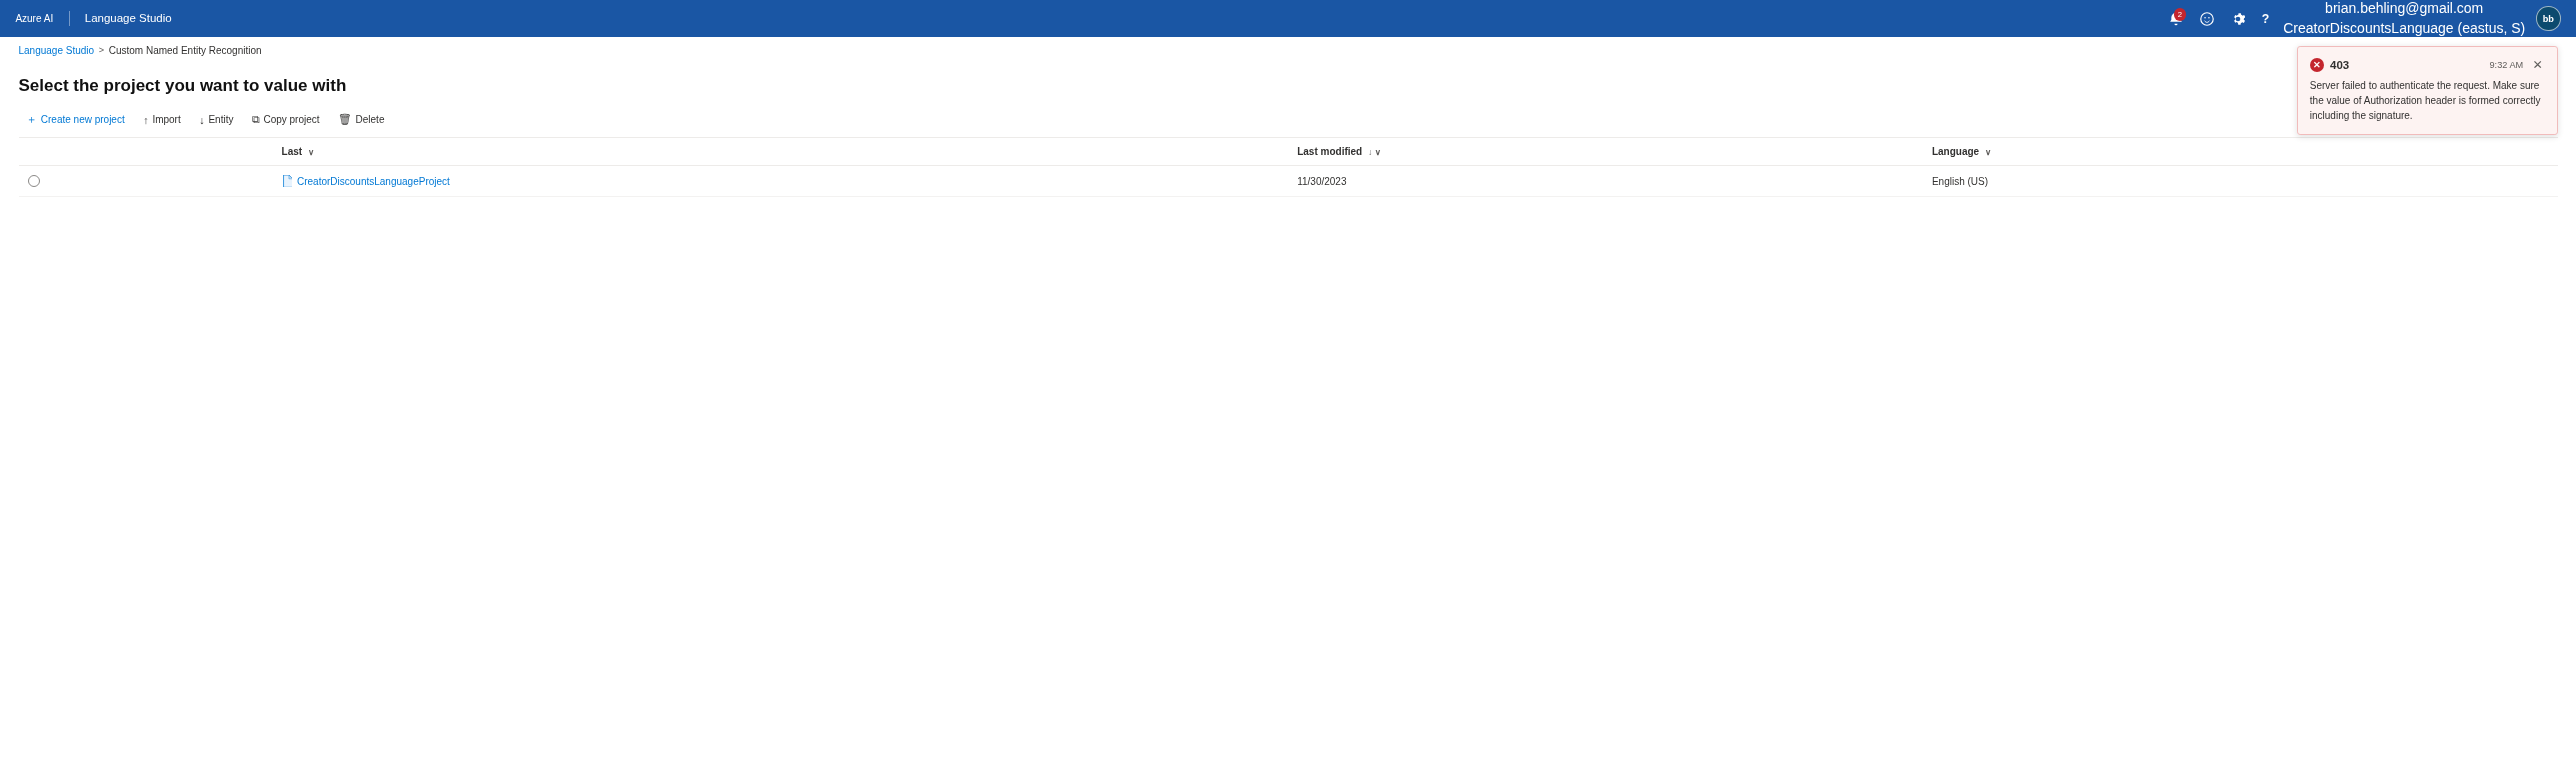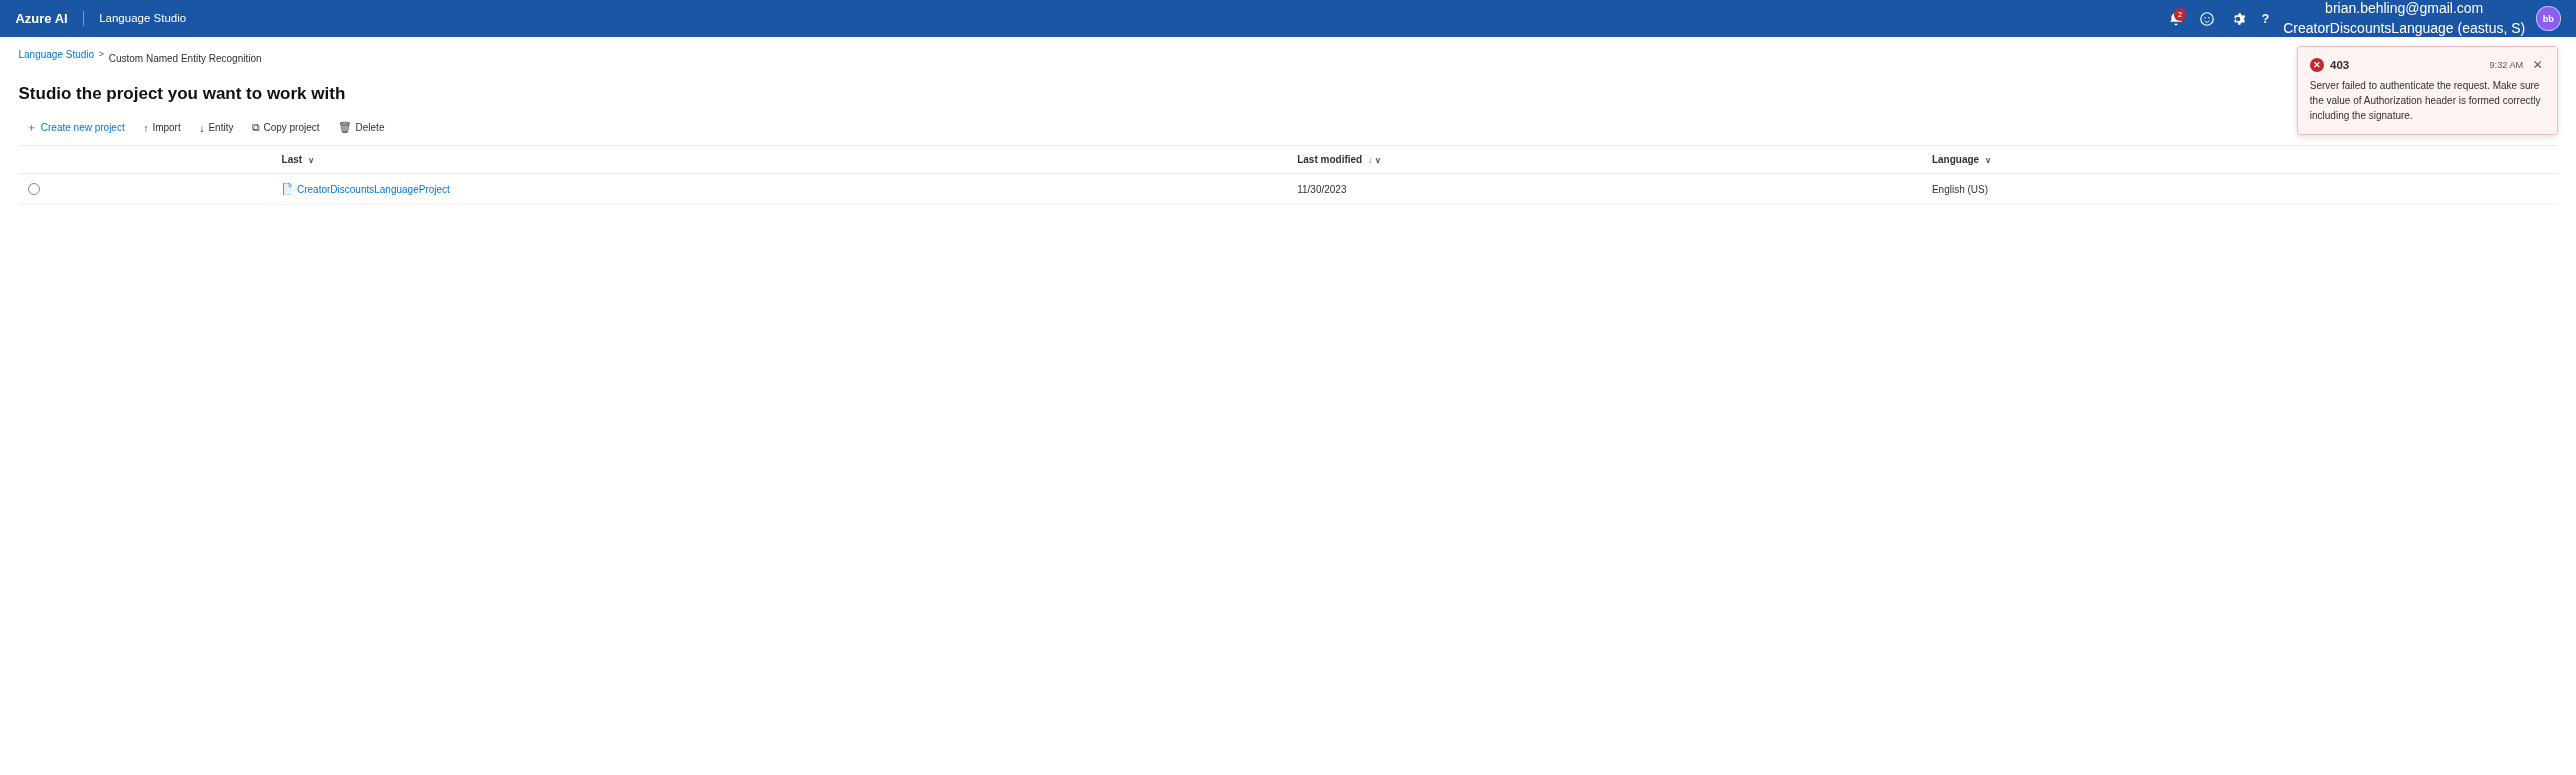--- a/index.html
+++ b/index.html
@@ -13,22 +13,22 @@
       padding: 0 15.4px;
       height: 37px;
       color: #fff;
     }
     .top-nav-brand {
       display: flex;
       align-items: center;
       gap: 7.7px;
     }
     .top-nav-azure {
-      font-size: 13px;
-      font-weight: 700;
+      font-size: 10px;
+      font-weight: 400;
       color: #fff;
     }
     .top-nav-divider {
       width: 0.8px;
       height: 15.4px;
       background: rgba(255,255,255,0.4);
       margin: 0 7.7px;
     }
     .top-nav-title {
       font-size: 11.5px;
@@ -70,21 +70,21 @@
       display: flex;
       flex-direction: column;
       align-items: center;
       color: #fff;
       font-size: 14px;
       line-height: 1.4;
     }
     .user-avatar {
       width: 24.6px;
       height: 24.6px;
-      background: #8b5cf6;
+      background: #0c4a6e;
       border: 1.5px solid rgba(255,255,255,0.6);
       border-radius: 50%;
       display: flex;
       align-items: center;
       justify-content: center;
       font-size: 9.2px;
       font-weight: 700;
       color: #fff;
     }
 
@@ -100,21 +100,20 @@
       color: #0078d4;
       cursor: pointer;
       text-decoration: none;
     }
     .breadcrumb-sep {
       color: #605e5c;
       font-size: 9.2px;
     }
     .breadcrumb-current {
       color: #323130;
-      margin-top: 8px;
     }
 
     
     .main-content {
       padding: 12.3px 18.5px;
     }
     .page-title {
       font-size: 17px;
       font-weight: 600;
       color: #111;
@@ -313,21 +312,21 @@
   </div>
 </nav>
 
 <div class="breadcrumb">
   <a class="breadcrumb-link">Language Studio</a>
   <span class="breadcrumb-sep">&gt;</span>
   <span class="breadcrumb-current">Custom Named Entity Recognition</span>
 </div>
 
 <div class="main-content">
-  <h1 class="page-title">Studio the project you want to work with</h1>
+  <h1 class="page-title">Select the project you want to value with</h1>
 
   <div class="toolbar">
     <button class="toolbar-btn primary-btn">
       <span class="btn-icon">＋</span>
       <span>Create new project</span>
     </button>
     <button class="toolbar-btn">
       <span class="btn-icon">↑</span>
       <span>Import</span>
     </button>

